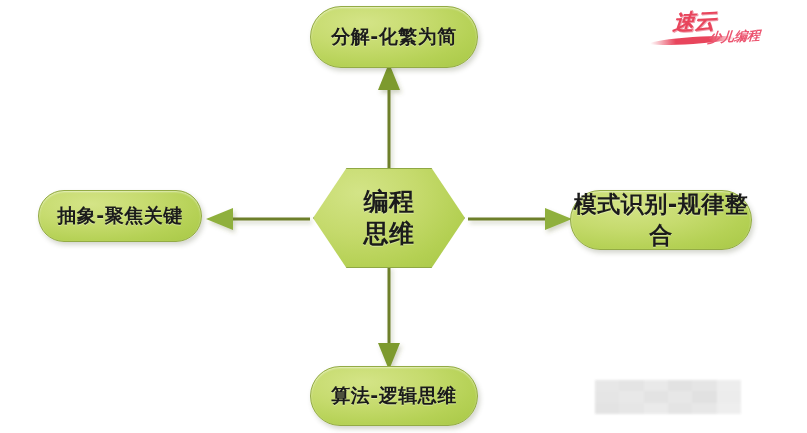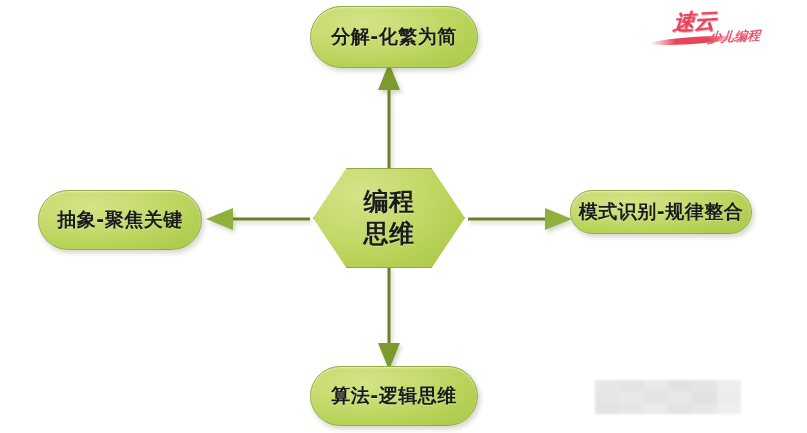--- a/index.html
+++ b/index.html
@@ -69,22 +69,22 @@
                   #c5da6c 40%,
                   #b4d053 72%,
                   #a6c645 100%);
     clip-path: polygon(22% 0%, 78% 0%, 100% 50%, 78% 100%, 22% 100%, 0% 50%);
     border-radius: 10px;
     filter: drop-shadow(2px 3px 4px rgba(60,70,30,0.25));
     line-height: 1.28;
   }
 
   #node-top    { left: 310px; top: 6px;   width: 168px; height: 62px;  font-size: 19px; }
-  #node-left   { left: 38px;  top: 190px; width: 164px; height: 60px;  font-size: 19px; }
-  #node-right  { left: 570px; top: 190px; width: 182px; height: 44px;  font-size: 19px; }
+  #node-left   { left: 38px;  top: 190px; width: 164px; height: 52px;  font-size: 19px; }
+  #node-right  { left: 570px; top: 190px; width: 182px; height: 60px;  font-size: 23px; }
   #node-bottom { left: 310px; top: 366px; width: 168px; height: 60px;  font-size: 19px; }
   #node-center { left: 313px; top: 168px; width: 152px; height: 100px; font-size: 25px; }
 
   #node-center .hex-label {
     display: block;
     white-space: pre-line;
   }
 
   
   #brand-watermark {

